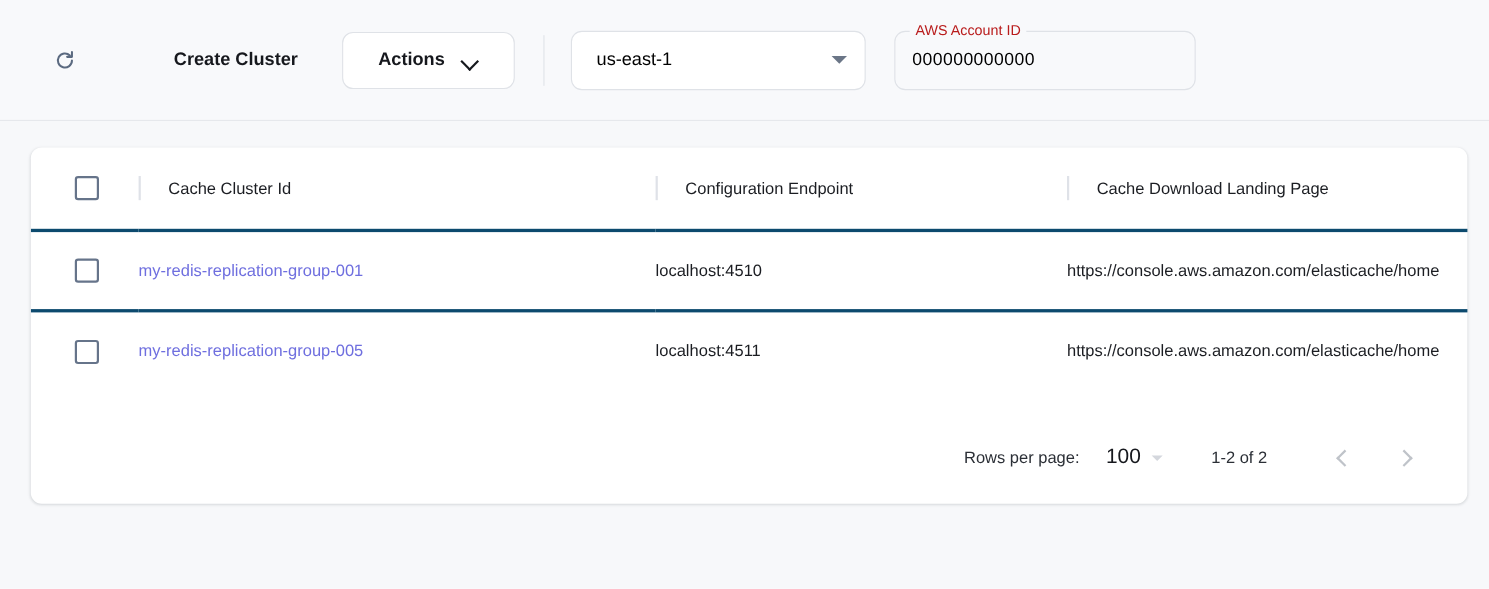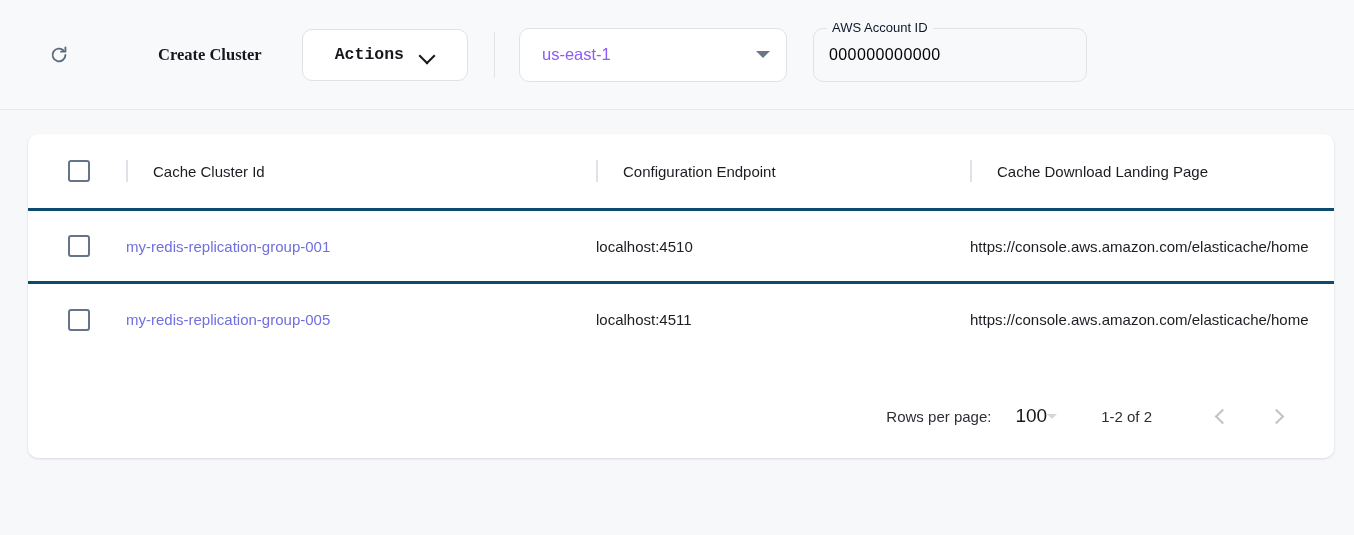--- a/index.html
+++ b/index.html
@@ -39,42 +39,42 @@
     border-radius: 50%;
     cursor: pointer;
     padding: 0;
   }
   .refresh-btn svg { display: block; }
 
   .create-btn {
     margin-left: 76px;
     border: none;
     background: transparent;
-    font-family: Liberation Serif, serif;
+    font-family: Liberation Sans, sans-serif;
     font-size: 16.5px;
     font-weight: 600;
     color: #16181d;
     cursor: pointer;
     padding: 8px 6px;
     white-space: nowrap;
   }
 
   .actions-btn {
     margin-left: 34px;
     height: 52px;
     min-width: 150px;
     padding: 0 32px;
     display: flex;
     align-items: center;
     justify-content: center;
     gap: 16px;
     background: #ffffff;
     border: 1px solid #dfe2e7;
     border-radius: 10px;
-    font-family: Liberation Mono, monospace;
+    font-family: Liberation Sans, sans-serif;
     font-size: 16.5px;
     font-weight: 600;
     color: #16181d;
     cursor: pointer;
   }
   .chev-down {
     width: 15px; height: 9px;
     position: relative;
     flex: none;
   }
@@ -104,21 +104,21 @@
     border: 1px solid #dfe2e7;
     border-radius: 10px;
     display: flex;
     align-items: center;
     padding: 0 16px 0 22px;
     cursor: pointer;
   }
   .region-value {
     flex: 1;
     font-size: 16.5px;
-    color: #8b5cf6;
+    color: #000000;
     white-space: nowrap;
   }
   .tri-down {
     width: 0; height: 0;
     border-left: 7px solid transparent;
     border-right: 7px solid transparent;
     border-top: 7px solid #6b7687;
     flex: none;
   }
 
@@ -136,21 +136,21 @@
     border-radius: 10px;
     pointer-events: none;
   }
   .acct-notch {
     position: absolute;
     top: -8px;
     left: 14px;
     padding: 0 5px;
     background: #f8f9fb;
     font-size: 13px;
-    color: #0f172a;
+    color: #b91c1c;
     line-height: 16px;
     white-space: nowrap;
   }
   .acct-input {
     position: absolute;
     inset: 0;
     width: 100%;
     border: none;
     outline: none;
     background: transparent;
@@ -248,21 +248,21 @@
     gap: 0;
   }
   .pager-label {
     font-size: 15px;
     color: #2b2f36;
     white-space: nowrap;
   }
   .rows-select {
     display: flex;
     align-items: center;
-    gap: 0;
+    gap: 10px;
     margin-left: 24px;
     cursor: pointer;
   }
   .rows-value {
     font-size: 19px;
     color: #16181d;
   }
   .tri-down-sm {
     width: 0; height: 0;
     border-left: 5px solid transparent;

